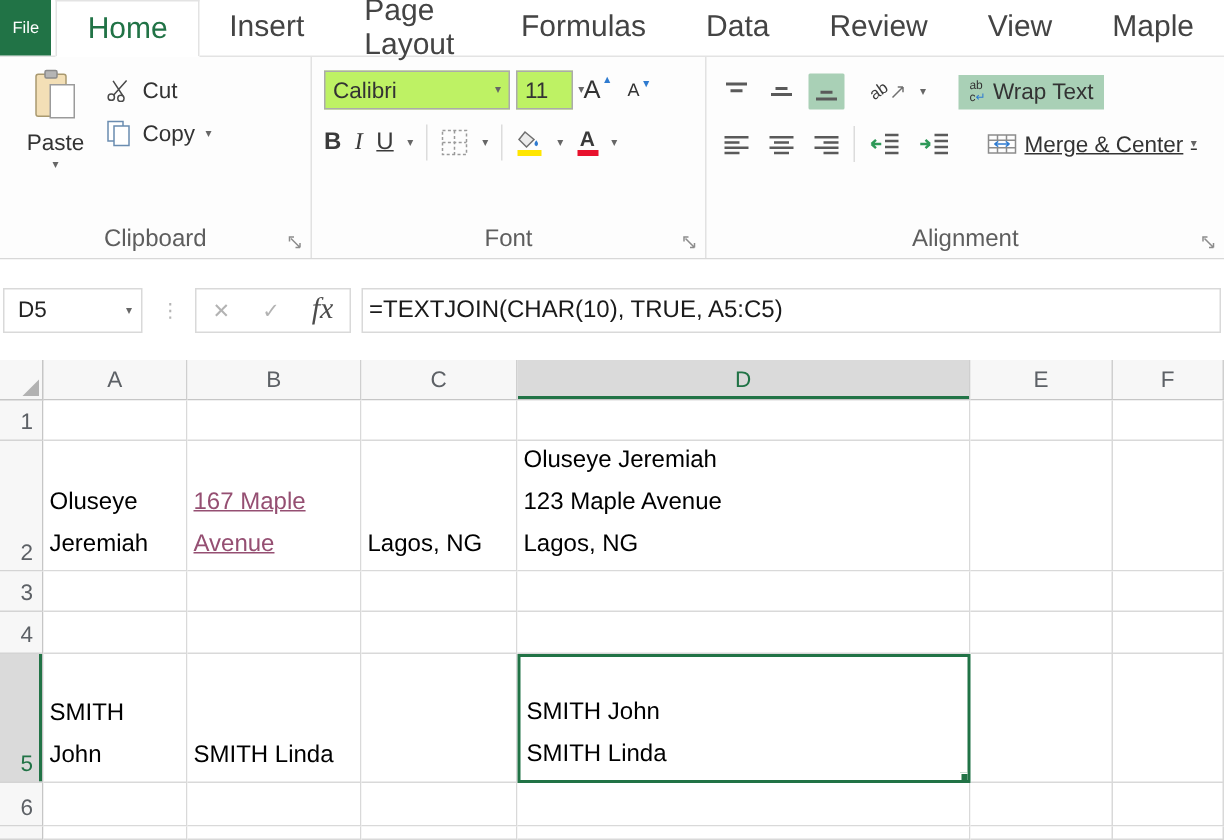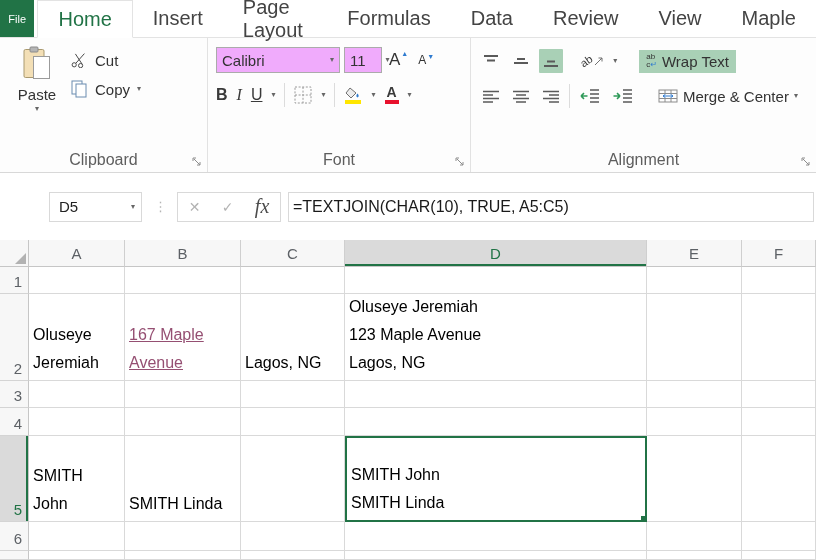--- a/index.html
+++ b/index.html
@@ -30,21 +30,21 @@
   .paste-btn { width:58px; display:flex; flex-direction:column; align-items:center;
     gap:2px; padding-top:2px; }
   .paste-btn .lbl { font-size:15px; color:#333; }
   .caret { font-size:8px; color:#666; line-height:8px; }
   .clip-col { display:flex; flex-direction:column; gap:5px; padding-top:4px; margin-left:4px; }
   .small-btn { display:flex; align-items:center; gap:7px; font-size:15px; color:#333; height:24px; }
   .small-btn .ic { width:18px; display:flex; justify-content:center; }
 
   .grp-font { width:263px; display:flex; flex-direction:column; padding:9px 4px 22px 8px; }
   .font-row1 { display:flex; align-items:center; gap:4px; }
-  .combo { border:1px solid #ababab; background:#f0abfc; height:26px; display:flex;
+  .combo { border:1px solid #ababab; background:#bef264; height:26px; display:flex;
     align-items:center; justify-content:space-between; padding:0 5px; font-size:15px; color:#333; }
   .combo-name { width:124px; }
   .combo-size { width:38px;gap:20px; }
   .sizer { position:relative; font-weight:400; color:#333; display:flex; align-items:flex-start; padding:0 3px; }
   .sizer .A1 { font-size:17px; }
   .sizer .A2s { font-size:12px; }
   .sizer .tri { font-size:7px; color:#2f7bd0; margin-left:1px; }
   .font-row2 { display:flex; align-items:center; gap:9px; margin-top:9px; height:26px; }
   .fbtn { font-size:16px; color:#3a3a3a; display:flex; align-items:center; }
   .bold { font-weight:bold; }
@@ -59,26 +59,26 @@
   .grp-align { width:345px; display:flex; flex-direction:column; padding:9px 4px 22px 8px; }
   .al-row { display:flex; align-items:center; gap:6px; height:28px; }
   .al-row + .al-row { margin-top:7px; }
   .ibtn { padding:3px; display:flex; align-items:center; border-radius:1px; }
   .ibtn.on { background:#a9d0b6; }
   .wrap-btn { display:flex; align-items:center; gap:5px; background:#a9d0b6;
     padding:3px 7px; margin-left:16px; font-size:15px; color:#333; }
   .wrap-ic { font-size:8px; line-height:8px; color:#333; text-align:left; }
   .wrap-ic .ret { color:#2f7bd0; }
   .merge-btn { display:flex; align-items:center; gap:5px; margin-left:16px;
-    font-size:15px; color:#333; }
+    font-size:15px; color:#333;text-decoration:underline; }
   .ori-btn { display:flex; align-items:flex-end; gap:1px; margin-left:8px; }
   .ori-ab { font-size:11px; color:#3a3a3a; transform:rotate(-35deg); }
 
   
-  .fbar { height:67px; display:flex; align-items:center; background:#fff;margin-left:47px; }
+  .fbar { height:67px; display:flex; align-items:center; background:#fff; }
   .namebox { margin-left:2px; width:93px; height:30px; border:1px solid #d9d9d9;
     display:flex; align-items:center; justify-content:space-between;
     padding:0 6px 0 9px; font-size:15px; color:#222; }
   .dots { margin-left:12px; color:#b5b5b5; font-size:13px; }
   .fx-box { margin-left:10px; width:104px; height:30px; border:1px solid #d9d9d9;
     display:flex; align-items:center; justify-content:space-around; }
   .fx-x, .fx-ck { color:#b3b3b3; font-size:14px; }
   .fx-fx { font-family:"Liberation Serif", serif; font-style:italic; font-size:20px; color:#4c4c4c; }
   .formula-input { margin-left:7px; margin-right:2px; flex:1; height:30px;
     border:1px solid #d9d9d9; display:flex; align-items:center; padding-left:4px;

